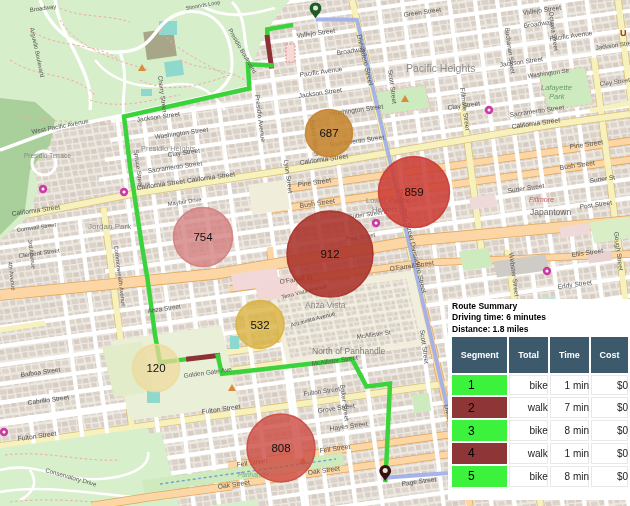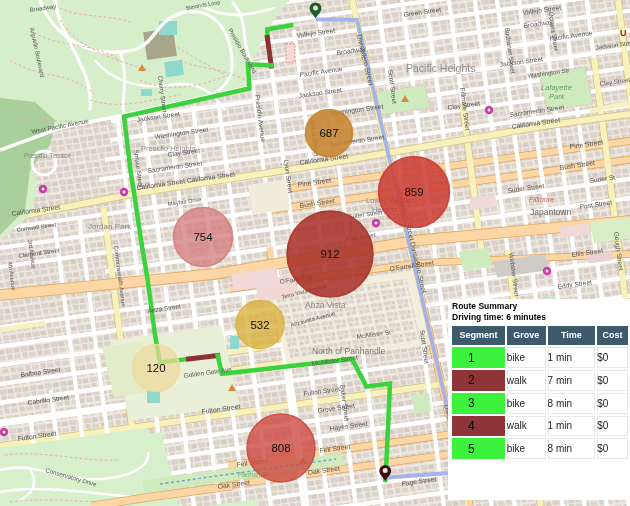--- a/index.html
+++ b/index.html
@@ -1,22 +1,22 @@
 <!DOCTYPE html>
 <html><head><meta charset="utf-8">
 <style>
 html,body{margin:0;padding:0;}
 #wrap{position:relative;width:630px;height:506px;overflow:hidden;font-family:"Liberation Sans",sans-serif;background:#f1efe9;}
 #wrap svg{position:absolute;left:0;top:0;}
 #panel{position:absolute;left:448px;top:299px;width:182px;height:201px;background:#fff;font-family:"Liberation Sans",sans-serif;box-sizing:border-box;padding:2px 0 0 4px;}
 #panel .t1{font-weight:bold;font-size:8.5px;line-height:11px;color:#000;}
 #panel .t2{font-weight:bold;font-size:8.5px;line-height:11.5px;color:#000;}
 #panel table{border-collapse:separate;border-spacing:2px;margin-left:-2px;margin-top:0px;font-size:10px;}
-#panel th{background:#3d5a6d;color:#fff;font-size:9px;font-weight:bold;height:19.7px;padding:0;}
-#panel td{text-align:left;height:20.8px;background:#fff;box-shadow:inset 0 0 0 1px #e8e8e8;color:#222;padding:0;}
+#panel th{background:#3d5a6d;color:#fff;font-size:9px;font-weight:bold;height:19.7px;padding:8px;}
+#panel td{text-align:right;height:20.8px;background:#fff;box-shadow:inset 0 0 0 1px #e8e8e8;color:#222;padding:0;}
 #panel .c1{width:53px;} #panel .c2{width:39px;} #panel .c3{width:48px;} #panel .c4{width:31px;}
 #panel td.g{background:#3df23d;box-shadow:none;color:#000;text-align:left;padding-left:16px;font-size:12px;}
 #panel td.r{background:#8e3538;box-shadow:none;color:#000;text-align:left;padding-left:16px;font-size:12px;}
 #panel tr.tot td{background:#ececec;box-shadow:none;}
 </style></head>
 <body>
 <div id="wrap">
 <svg width="630" height="506" viewBox="0 0 630 506" font-family="Liberation Sans, sans-serif">
 <defs>
 <pattern id="bld" width="15" height="13" patternUnits="userSpaceOnUse" patternTransform="matrix(1,-0.14,0.235,1,0,0)">
@@ -326,25 +326,26 @@
 <text x="281" y="452" font-size="11.5" fill="#111" text-anchor="middle">808</text>
 <path d="M315.5,18.5 C313.9,14.9 309.6,12.5 309.6,8.3 A5.9,5.9 0 1 1 321.4,8.3 C321.4,12.5 317.1,14.9 315.5,18.5 Z" fill="#1c5e24"></path>
       <circle cx="315.5" cy="7.9" r="2.5" fill="#e8e4dc"></circle>
 <path d="M385.2,481 C383.59999999999997,477.4 379.3,475 379.3,470.8 A5.9,5.9 0 1 1 391.09999999999997,470.8 C391.09999999999997,475 386.8,477.4 385.2,481 Z" fill="#380f10"></path>
       <circle cx="385.2" cy="470.4" r="2.5" fill="#e8e4dc"></circle>
 </svg>
 
 <div id="panel">
 <div class="t1">Route Summary</div>
 <div class="t2">Driving time: 6 minutes</div>
+<div class="t2">Distance: 1.8 miles</div>
 <table>
 <tbody>
           <tr class="hd">
             <th class="c1">Segment</th>
-            <th class="c2">Grove</th>
+            <th class="c2">Total</th>
             <th class="c3">Time</th>
             <th class="c4">Cost</th>
           </tr>
 <tr>
             <td class="g">1</td>
             <td>bike</td>
             <td>1 min</td>
             <td>$0</td>
           </tr>
 <tr>

